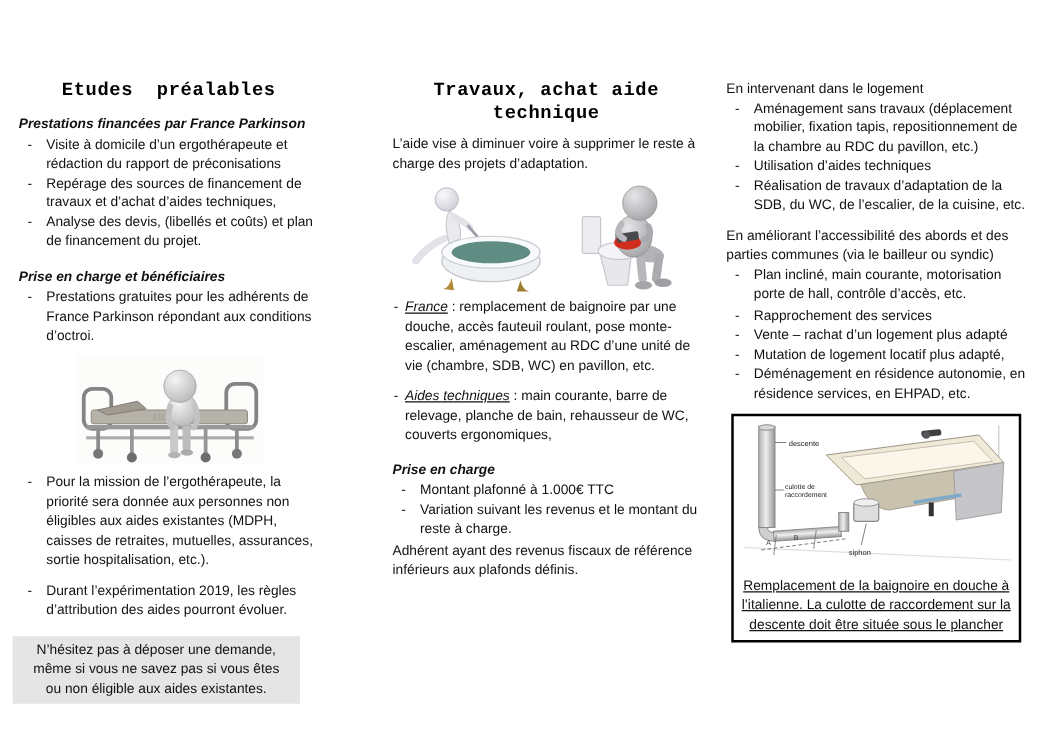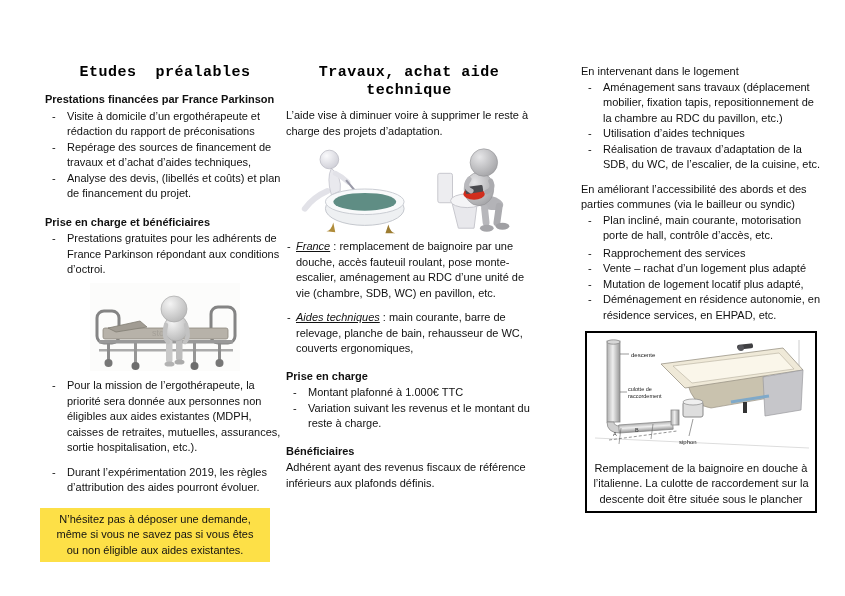--- a/index.html
+++ b/index.html
@@ -1,40 +1,40 @@
 <!DOCTYPE html>
 <html><head>
 <meta charset="utf-8">
 <style>
   html,body{margin:0;padding:0;background:#fff;}
   body{width:845px;height:596px;overflow:hidden;position:relative;
        font-family:"Liberation Sans",sans-serif;color:#111;}
   .col{position:absolute;top:64px;font-size:11px;line-height:15.5px;}
-  #col1{left:45px;width:240px;}
-  #col2{left:286px;width:246px;}
+  #col1{left:15px;width:240px;}
+  #col2{left:314px;width:246px;}
   #col3{left:581px;width:244px;}
   .title{font-family:"Liberation Mono","DejaVu Sans Mono",monospace;
          font-size:15px;line-height:18px;letter-spacing:.5px;text-align:center;
          white-space:pre-wrap;color:#000;margin:0 0 10px 0;font-weight:bold;}
   #col2 .title{margin-bottom:8px;}
-  .bh{font-weight:bold;margin:8px 0 1px 0;}
+  .bh{font-weight:bold;font-style:italic;margin:8px 0 1px 0;}
   .p{margin:0 0 9px 0;}
   .list{margin:0 0 2px 0;}
   .li{display:flex;}
   .li .d{flex:0 0 22px;padding-left:7px;box-sizing:border-box;}
   .li.tight .d{flex:0 0 10px;padding-left:1px;}
   .li .t{flex:1;}
   .gap .li + .li{margin-top:9px;}
   .lead{font-style:italic;text-decoration:underline;}
   .imgc{text-align:center;margin:5px 0 3px 0;}
   .imgrow{display:flex;justify-content:center;align-items:flex-end;gap:18px;margin:2px 0 4px 0;}
-  .note{background:#fde047;text-align:center;padding:4px 10px;margin:12px 0 0 -5px;
+  .note{background:#e5e5e5;text-align:center;padding:4px 10px;margin:12px 0 0 -5px;
         width:230px;box-sizing:border-box;}
   .figbox{border:2px solid #000;margin:8px 0 0 4px;padding:3px 4px 4px 4px;
-          width:232px;box-sizing:border-box;}
+          width:232px;box-sizing:border-box;text-decoration:underline;}
   .figcap{text-align:center;margin-top:2px;}
   svg text{font-family:"Liberation Sans",sans-serif;}
 </style>
 </head>
 <body>
 
 <div class="col" id="col1">
   <div class="title">Etudes  préalables</div>
 
   <div class="bh" style="margin-top:0">Prestations financées par France Parkinson</div>
@@ -176,21 +176,20 @@
     <div class="li">
         <span class="d">-</span>
         <span class="t">Montant plafonné à 1.000€ TTC</span>
       </div>
     <div class="li">
         <span class="d">-</span>
         <span class="t">Variation suivant les revenus et le montant du reste à charge.</span>
       </div>
   </div>
 
-  <div class="bh" style="margin-top:12px">Bénéficiaires</div>
   <div class="p">Adhérent ayant des revenus fiscaux de référence inférieurs aux plafonds définis.</div>
 </div>
 
 <div class="col" id="col3">
 
   <div>En intervenant dans le logement</div>
   <div class="list">
     <div class="li">
         <span class="d">-</span>
         <span class="t">Aménagement sans  travaux (déplacement mobilier, fixation tapis, repositionnement de la chambre au RDC du pavillon, etc.)</span>

